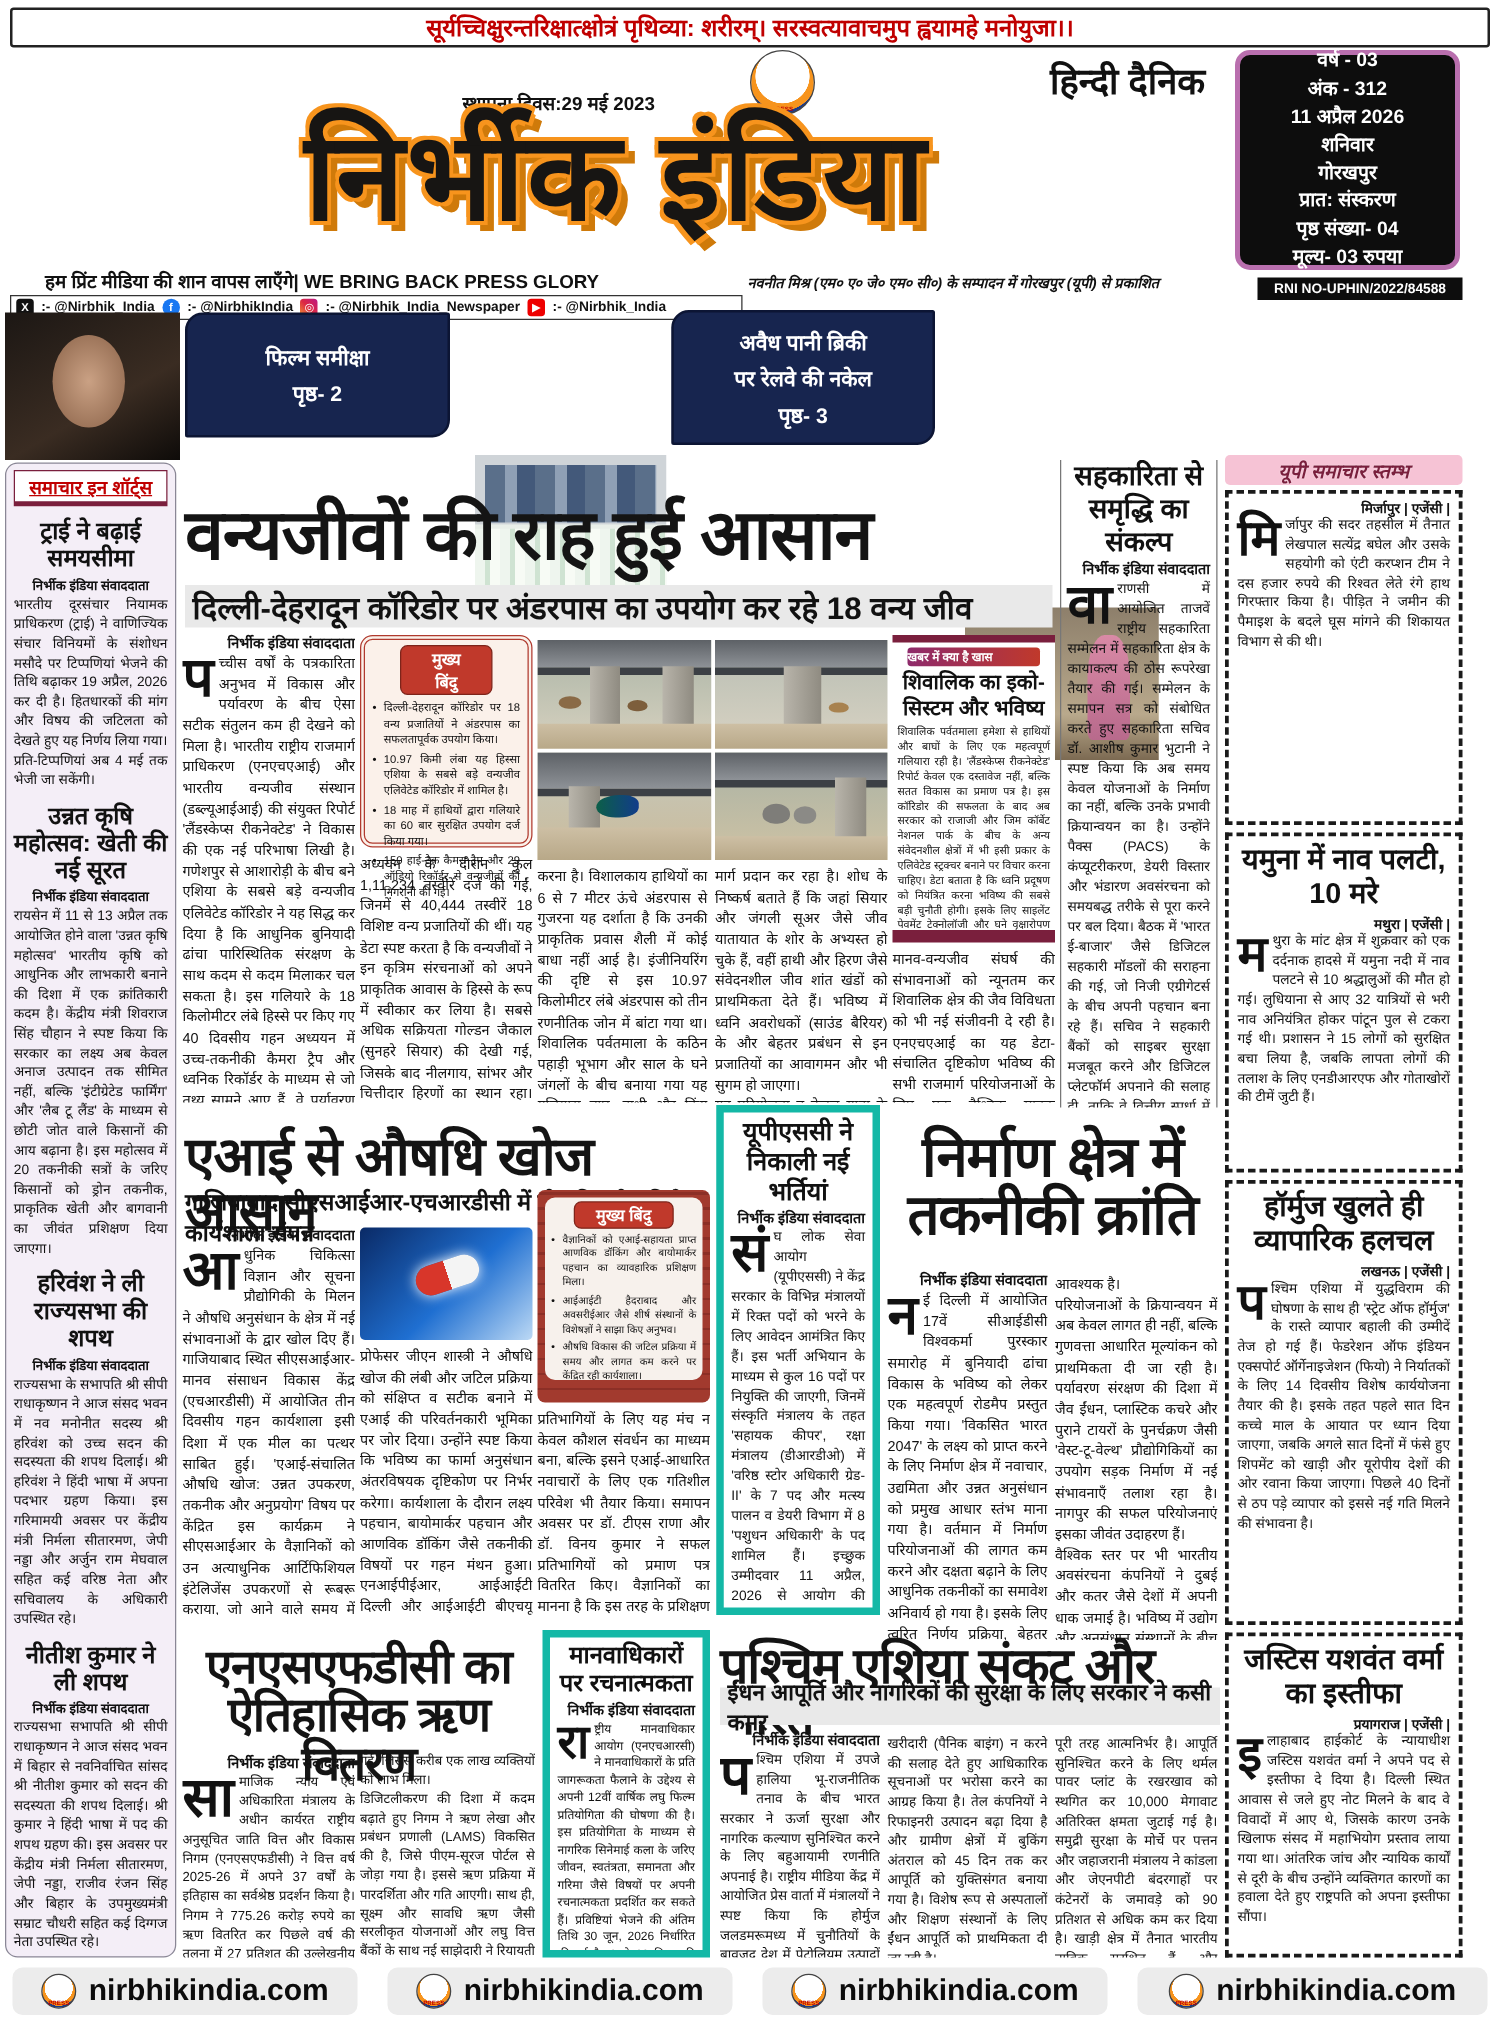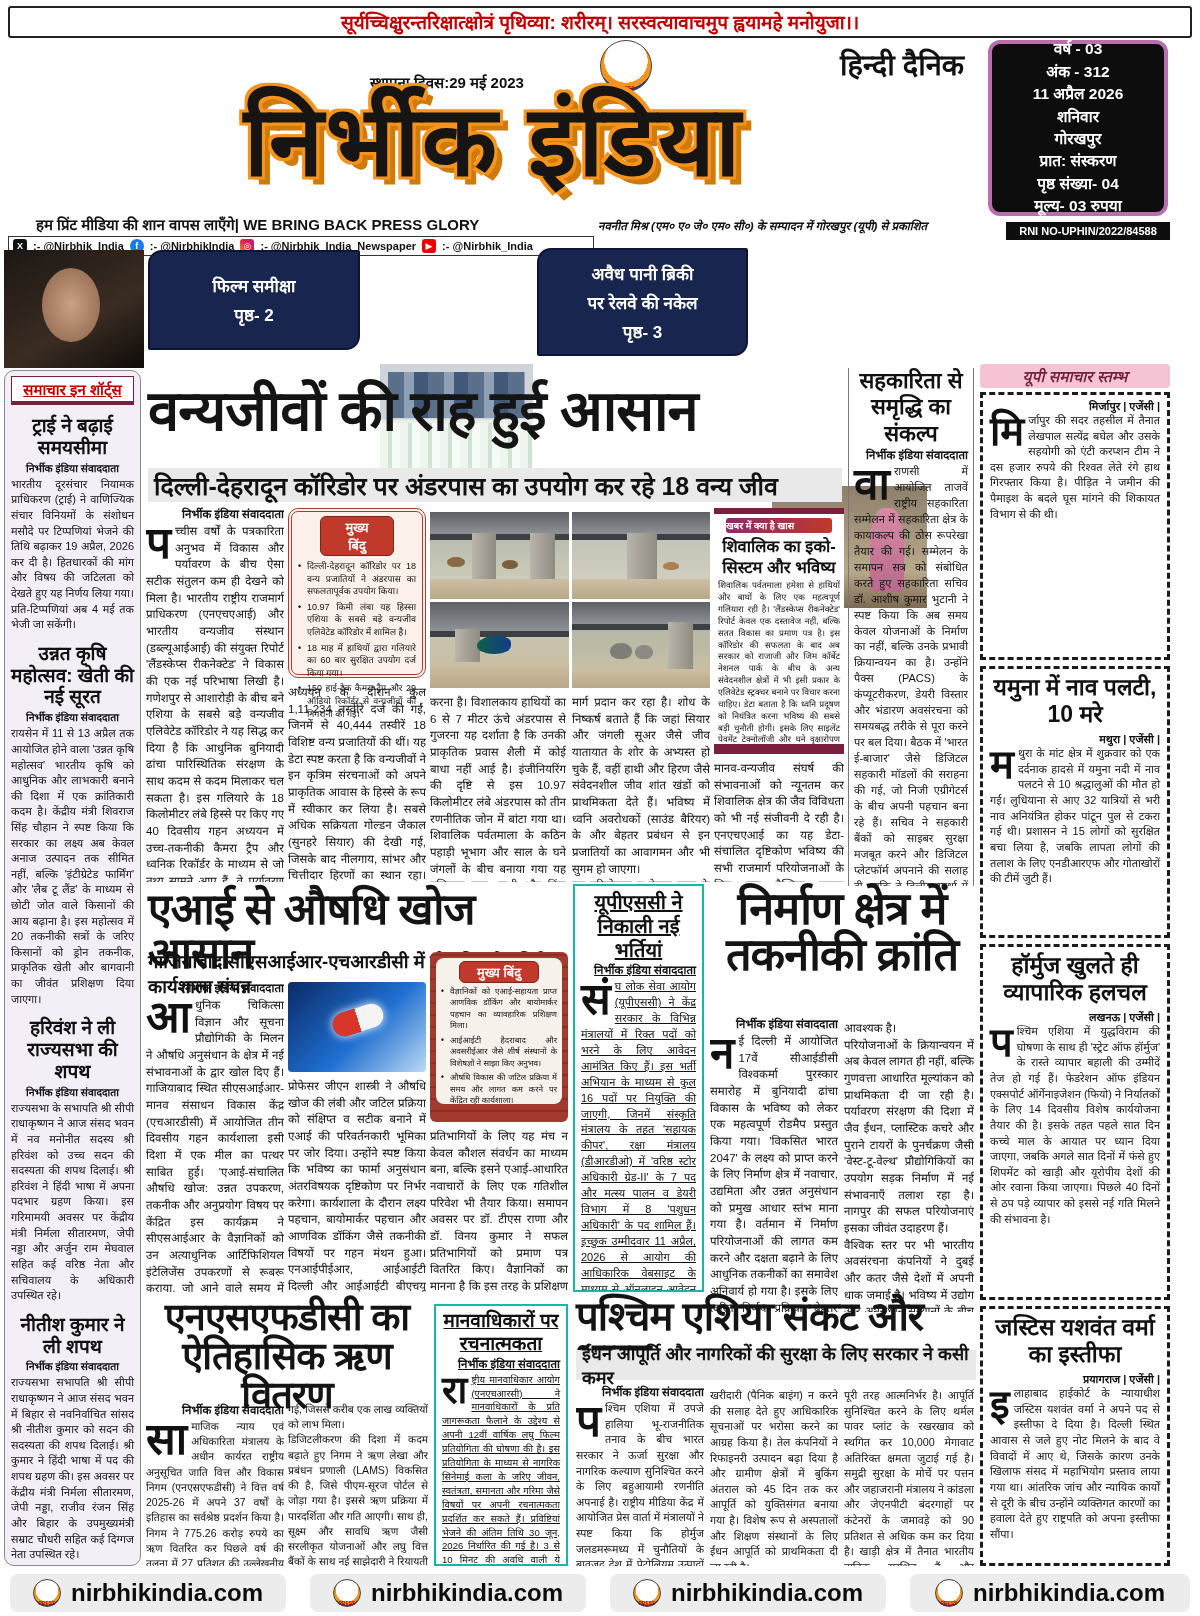--- a/index.html
+++ b/index.html
@@ -28,26 +28,26 @@
   .tease .tl{font-size:17px;}
   .photo{background:linear-gradient(160deg,#9aa49b,#cfcabc);position:relative;overflow:hidden;}
   
   .shortsbox{background:#f4eef7;border:1.5px solid #8a8796;border-radius:10px;padding:5px 6px;}
   .shorts-hdr{color:#c00000;font-weight:900;font-size:15px;text-align:center;background:#fff;
               border:1px solid #7a1f3d;border-bottom:4px solid #7a1f3d;padding:2px 0;text-decoration:underline;}
   .stitle{font-size:19px;font-weight:900;text-align:center;line-height:1.15;margin:10px 0 2px;}
   .sby{font-size:10.5px;font-weight:bold;text-align:center;margin-bottom:2px;}
   .sbody{font-size:11px;line-height:1.42;text-align:justify;}
   
-  .headline{font-weight:900;color:#141414;line-height:1.02;letter-spacing:-1px;}
+  .headline{font-weight:900;color:#141414;line-height:1.02;letter-spacing:-1px;margin-top:17px;}
   .subhead{background:#e9e9e9;font-weight:bold;display:flex;align-items:center;padding:0 6px;}
   .byline{font-size:11.5px;font-weight:bold;text-align:right;margin-bottom:2px;}
   .body{font-size:11.5px;line-height:1.45;text-align:justify;white-space:pre-line;}
   .cap{float:left;font-size:44px;line-height:0.8;font-weight:700;padding:2px 4px 0 0;}
-  .boxed{border:2px solid #14b8a6;background:#fff;padding:4px 6px;text-decoration:underline;}
+  .boxed{border:6px solid #14b8a6;background:#fff;padding:4px 6px;}
   .btitle{font-weight:900;text-align:center;line-height:1.2;}
   
   .kpbox{background:#fbf1ea;border:4px double #b03a2e;border-radius:10px;padding:4px 6px;}
   .kphdr{background:#c0392b;color:#fff;font-weight:900;font-size:13px;text-align:center;border-radius:6px;
          padding:1px 14px;margin:0 22px 4px;border:1px solid #7e241a;}
   .bullet{font-size:9px;line-height:1.4;text-align:justify;margin-bottom:3px;padding-left:9px;position:relative;}
   .bullet::before{content:"•";position:absolute;left:0;top:0;font-weight:900;}
   
   .brick{background:repeating-linear-gradient(0deg,#a23a2e 0 10px,#8c2f26 10px 12px);border-radius:6px;padding:6px;}
   .brick-in{background:#f7f1ec;border-radius:8px;padding:3px 5px;height:calc(100% - 12px);box-sizing:border-box;overflow:hidden;}

